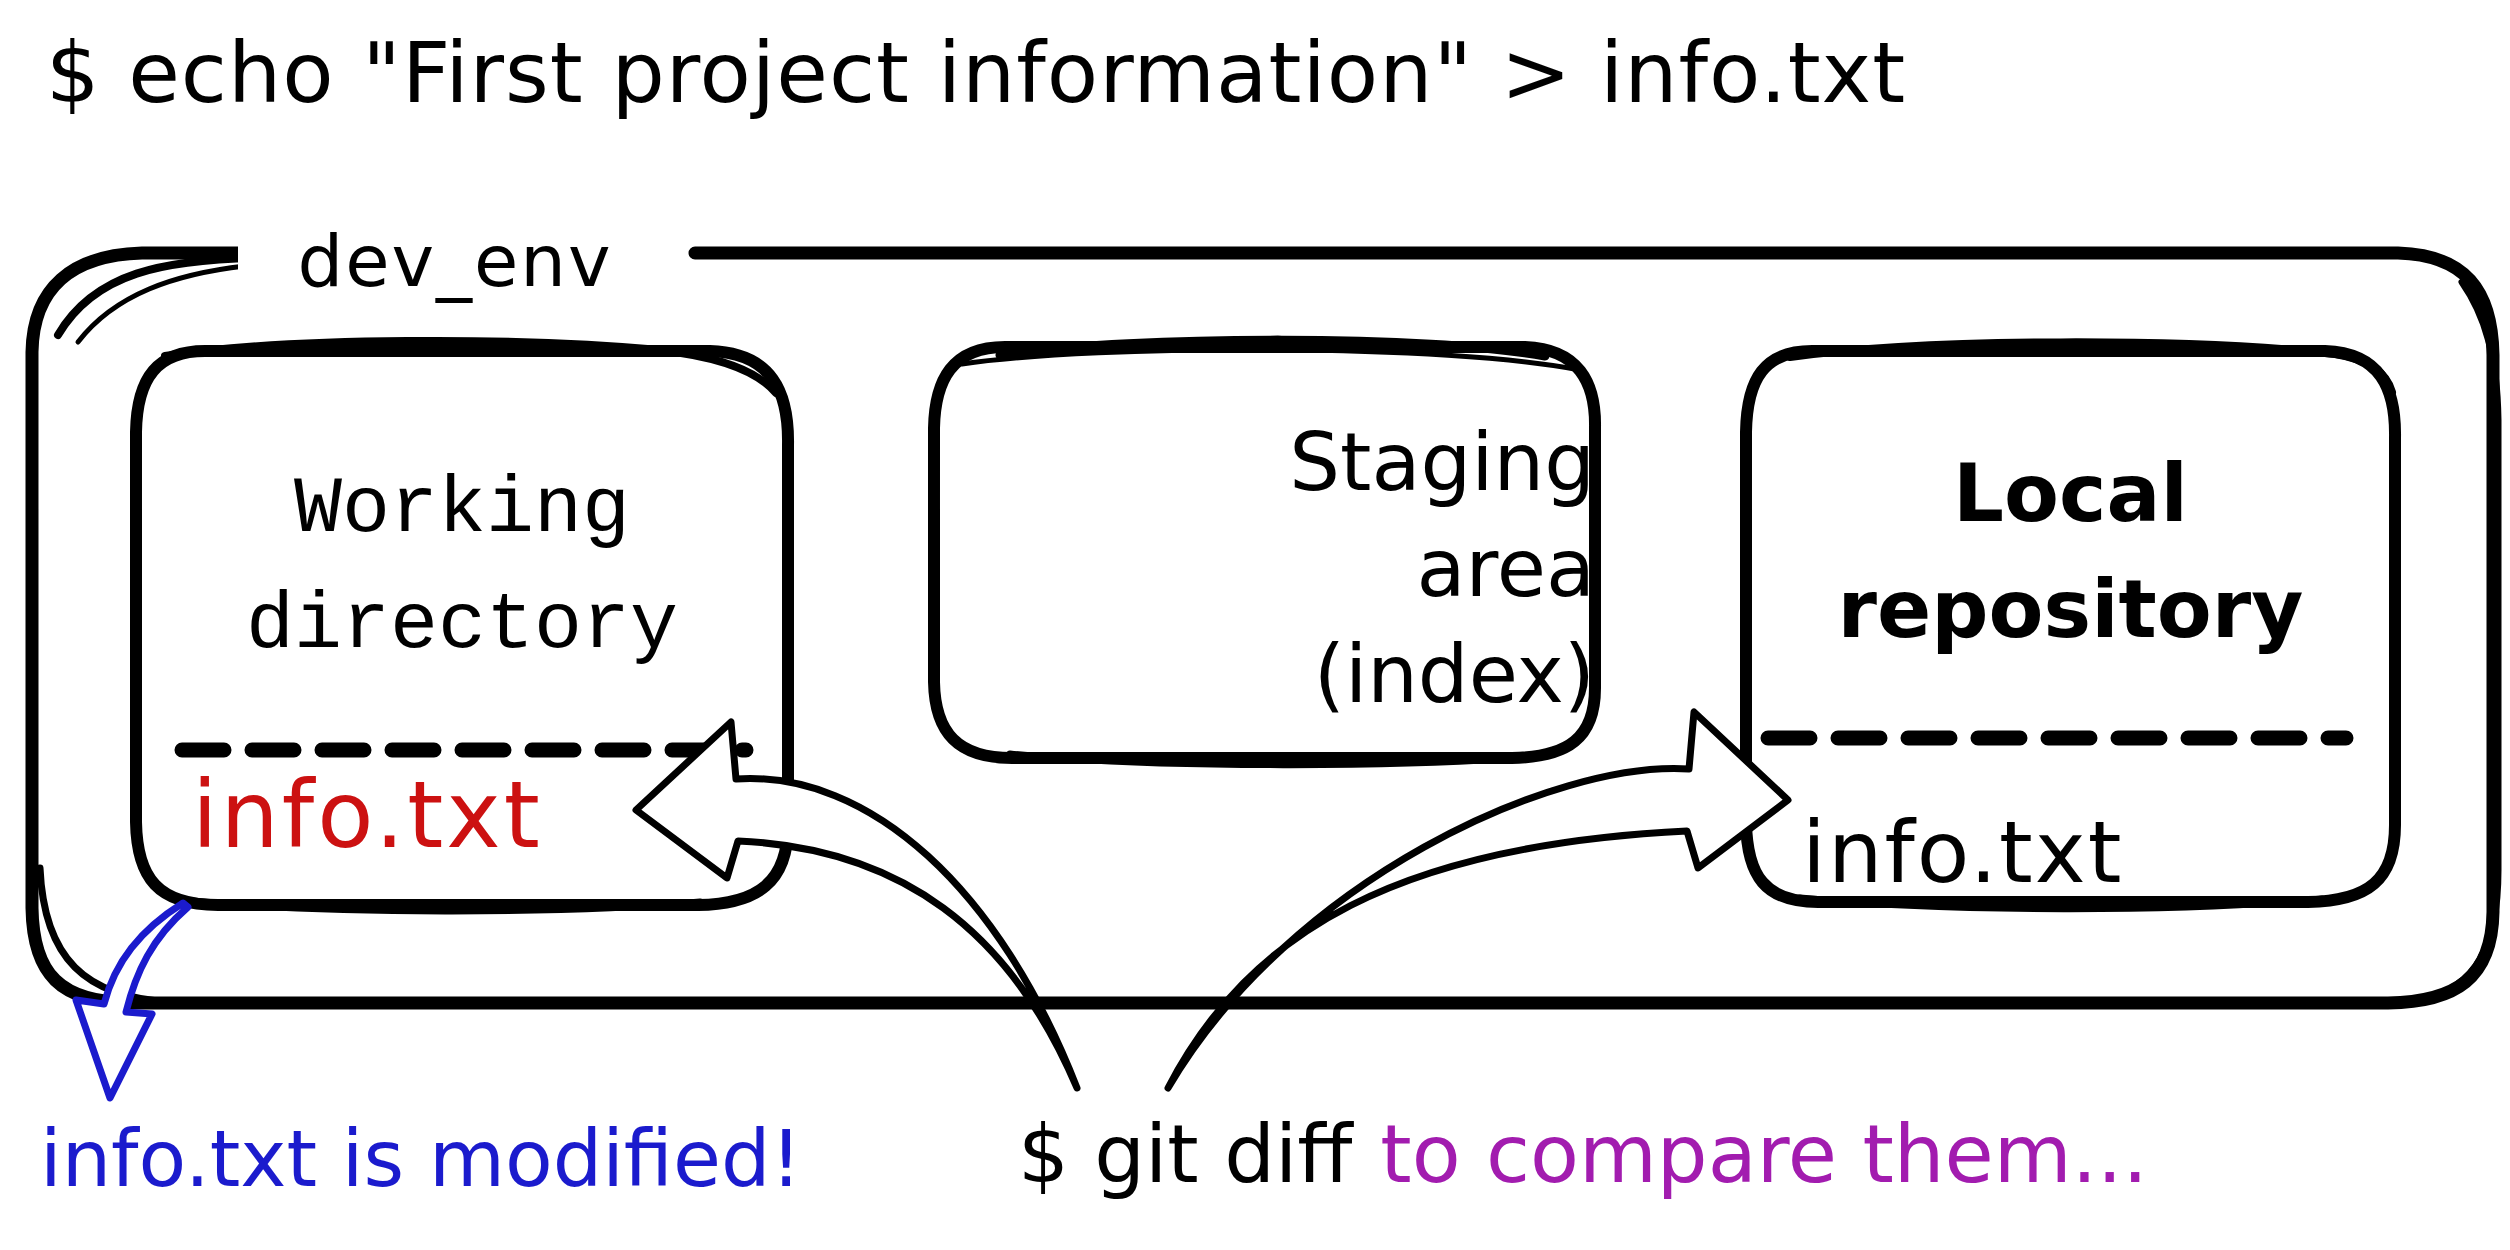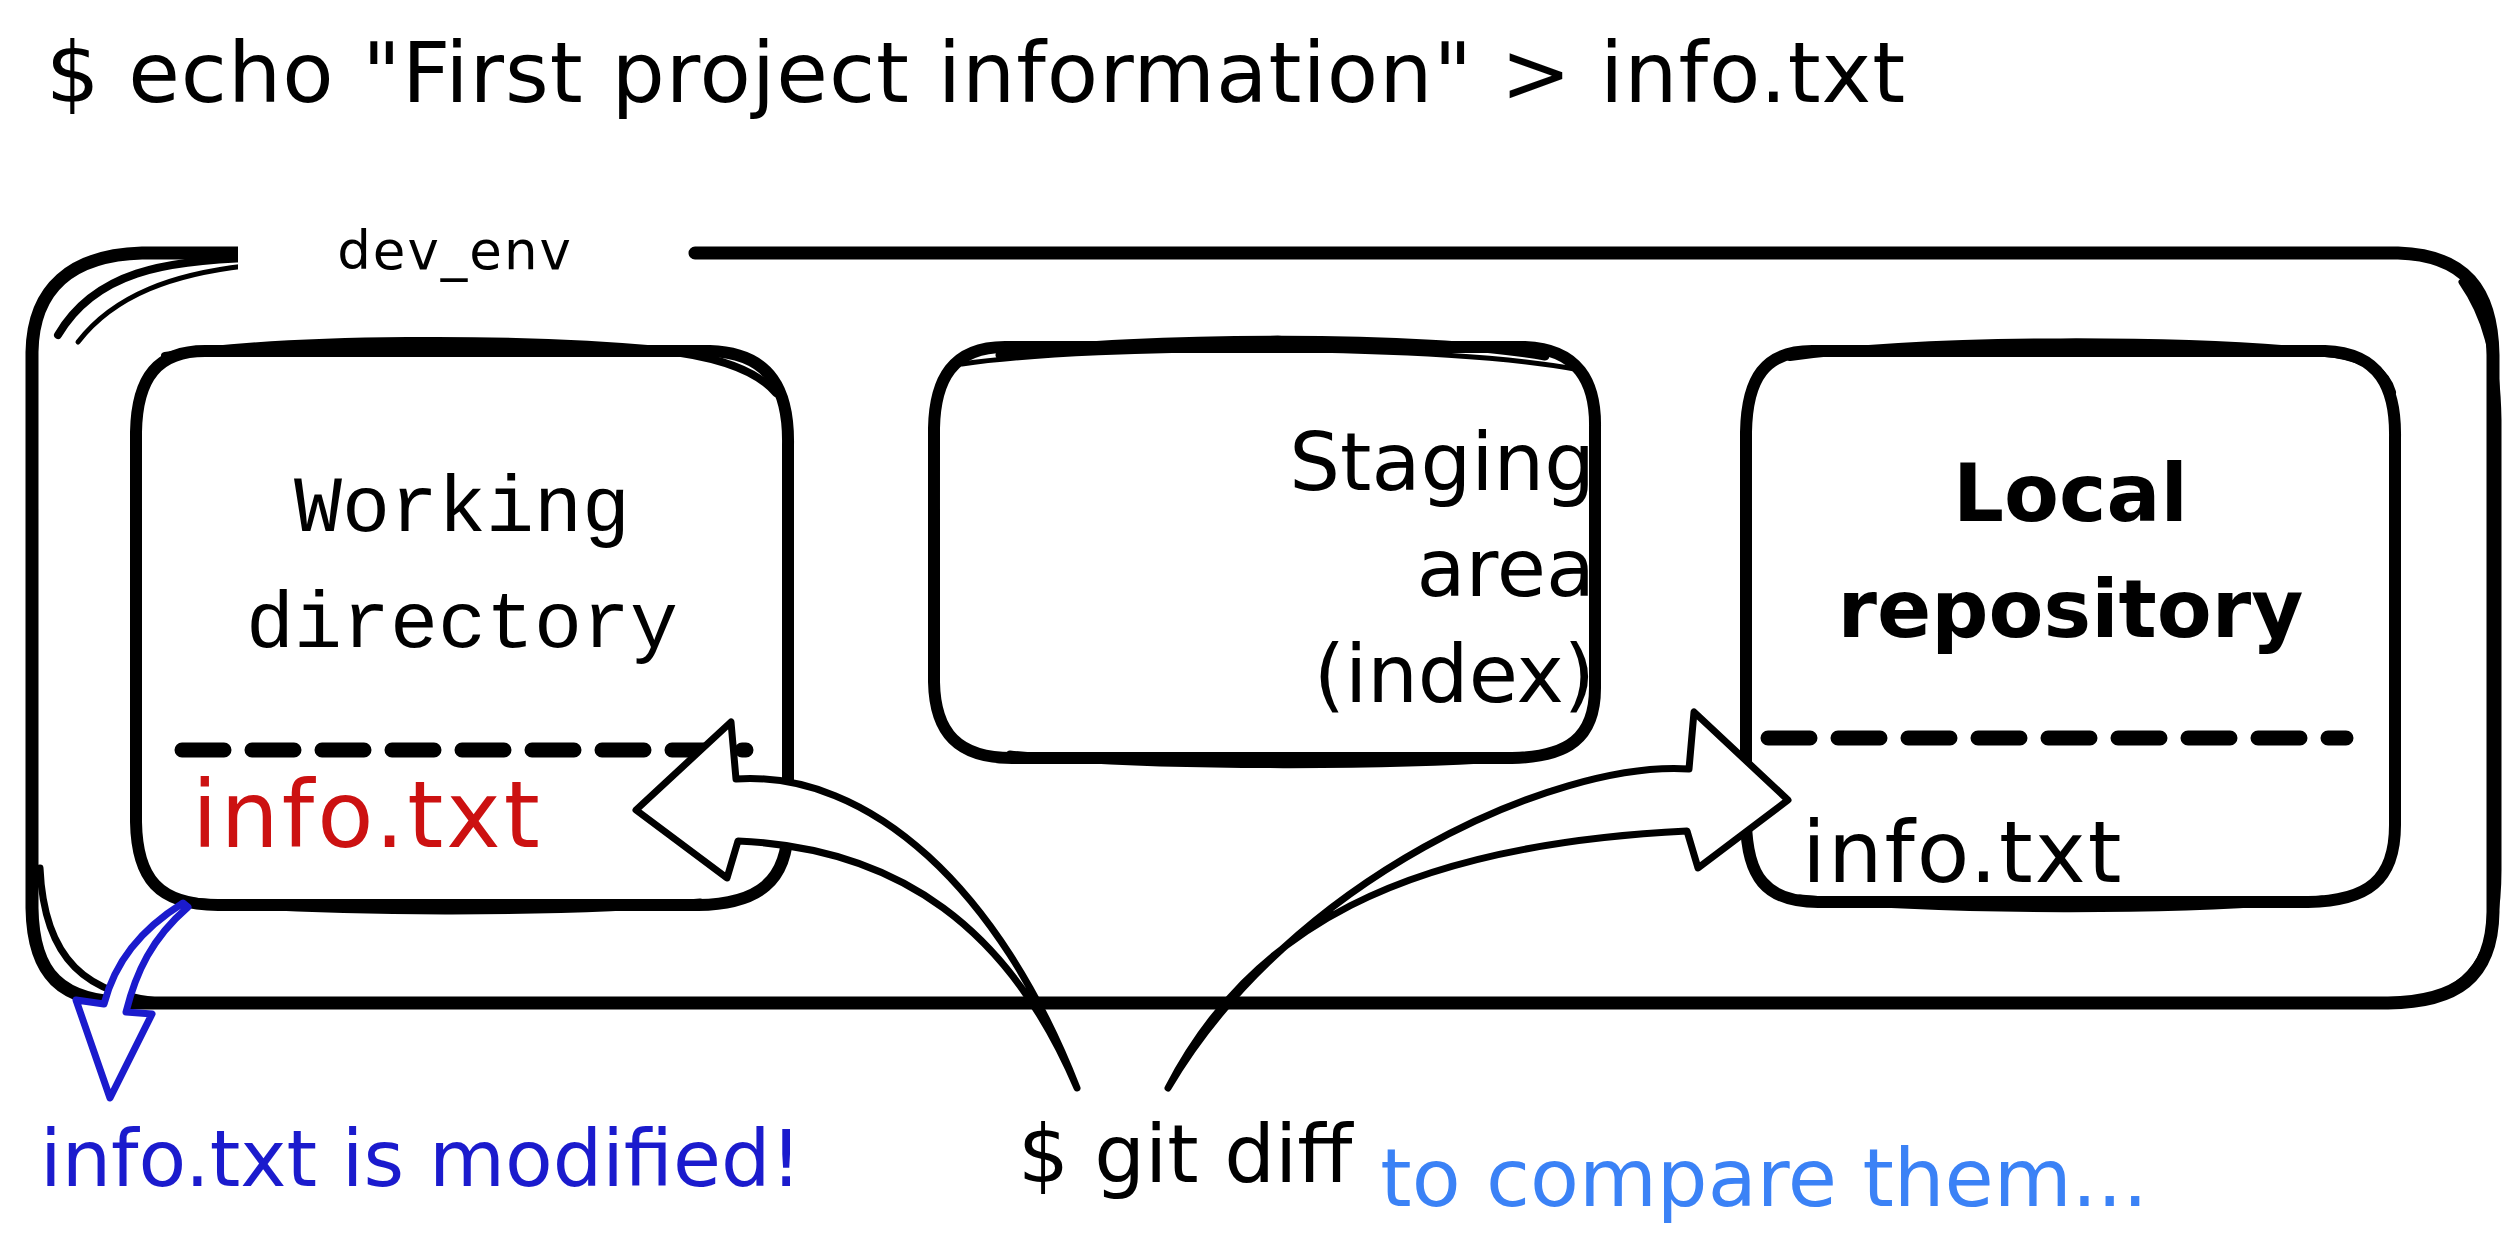--- a/index.html
+++ b/index.html
@@ -8,32 +8,32 @@
     width:2510px;height:1250px;
     background:#ffffff;
     font-family:"DejaVu Sans","Liberation Sans",sans-serif;
     color:#000;
     overflow:hidden;
   }
   .stage svg{position:absolute;left:0;top:0;width:2510px;height:1250px;}
   .txt{position:absolute;white-space:nowrap;}
   .top-command{left:46px;top:24px;font-size:84px;letter-spacing:1px;}
   .devenv-label{
-    left:238px;top:194px;width:434px;height:114px;line-height:114px;
-    text-align:center;background:#ffffff;font-size:53px;letter-spacing:2px;
+    left:238px;top:204px;width:434px;height:114px;line-height:114px;
+    text-align:center;background:#ffffff;font-size:72px;letter-spacing:2px;
   }
   .box-title{white-space:pre-line;text-align:center;font-size:80px;}
   .working-title{left:136px;top:452px;width:652px;line-height:116px;font-family:Liberation Mono, monospace;}
   .staging-title{left:933px;top:410px;width:662px;line-height:106px;text-align:right;}
   .local-title{left:1746px;top:436px;width:649px;line-height:116px;font-weight:bold;}
   .file-red{left:192px;top:762px;font-size:92px;color:#cc1111;letter-spacing:3px;}
   .file-black{left:1802px;top:802px;font-size:86px;letter-spacing:2px;}
   .modified-note{left:40px;top:1114px;font-size:78px;color:#1b1bcd;}
   .diff-line{left:1018px;top:1108px;font-size:80px;display:flex;gap:28px;}
-  .diff-note{color:#3b82f6;margin-top:24px;}
+  .diff-note{color:#a21caf;}
 </style>
 </head>
 <body>
 
 <div class="stage">
 
   <svg viewBox="0 0 2510 1250">
 
     <g stroke="#000" fill="none" stroke-linecap="round" stroke-linejoin="round">
       <path stroke-width="13" d="M 695 253 H 2398 C 2465 255 2492 290 2493 355 V 912 C 2492 978 2456 1002 2388 1003 H 132 C 60 1003 33 974 32 908 V 352 C 33 288 72 255 142 253 H 240"></path>

